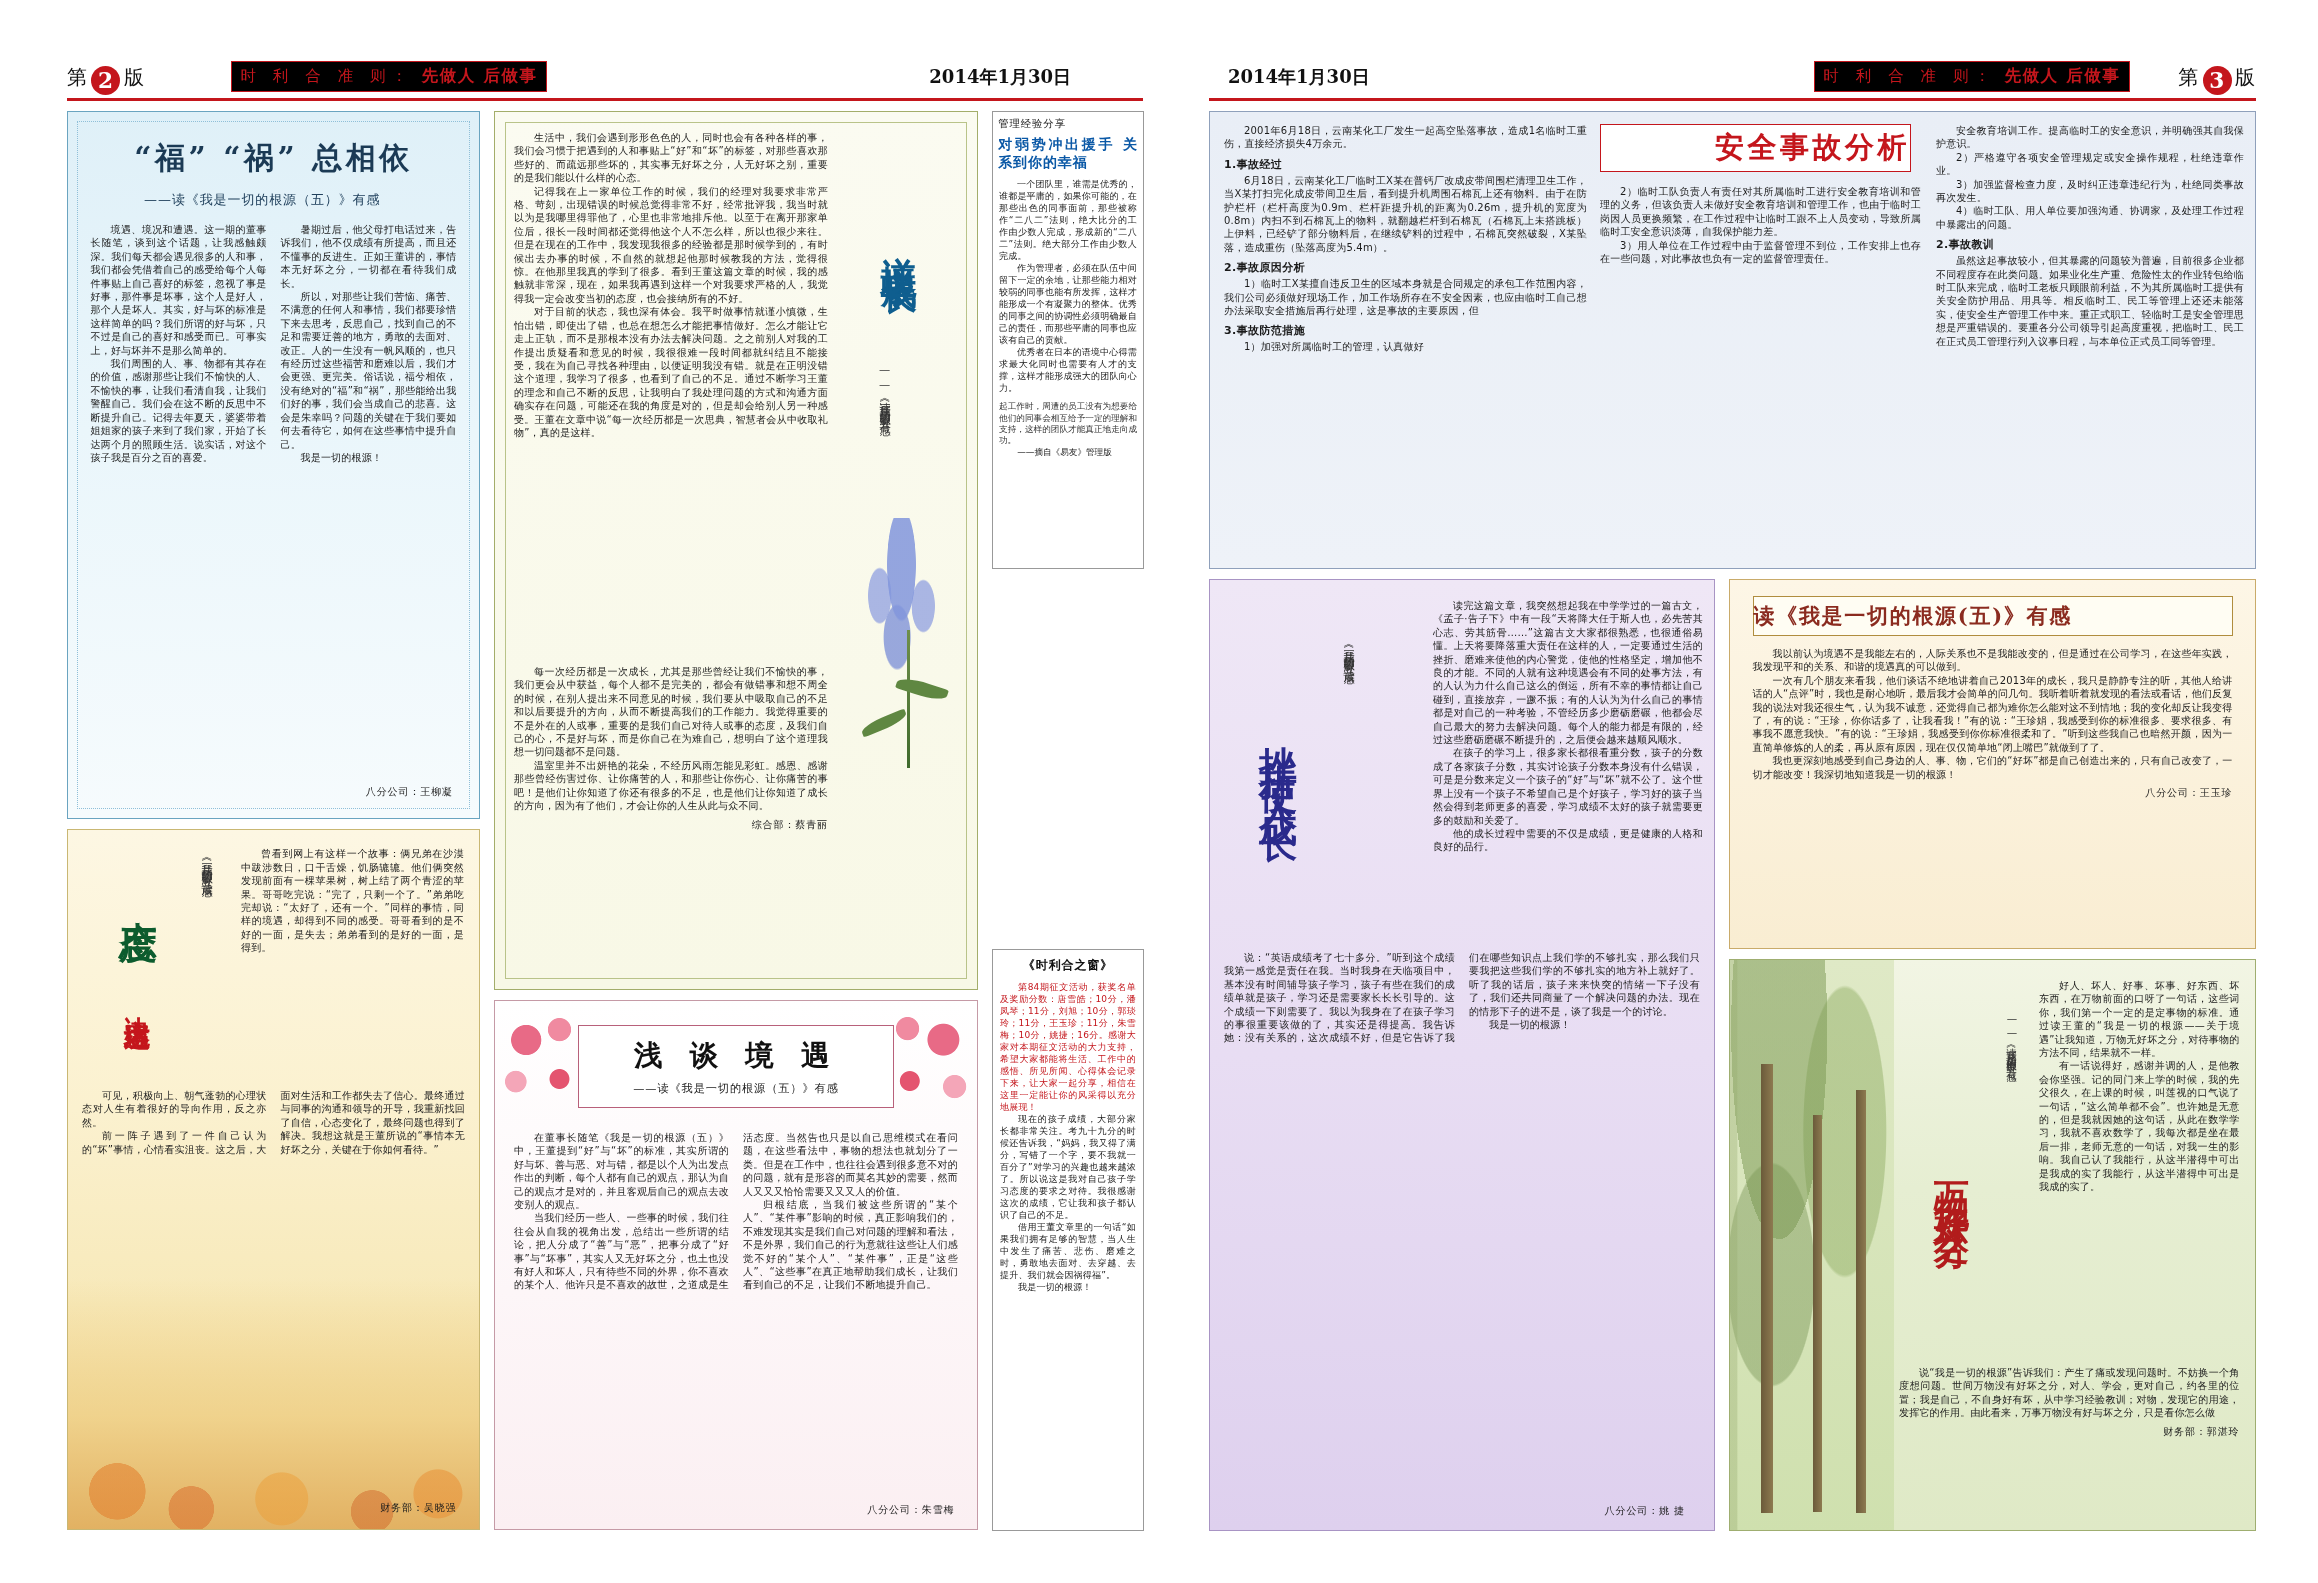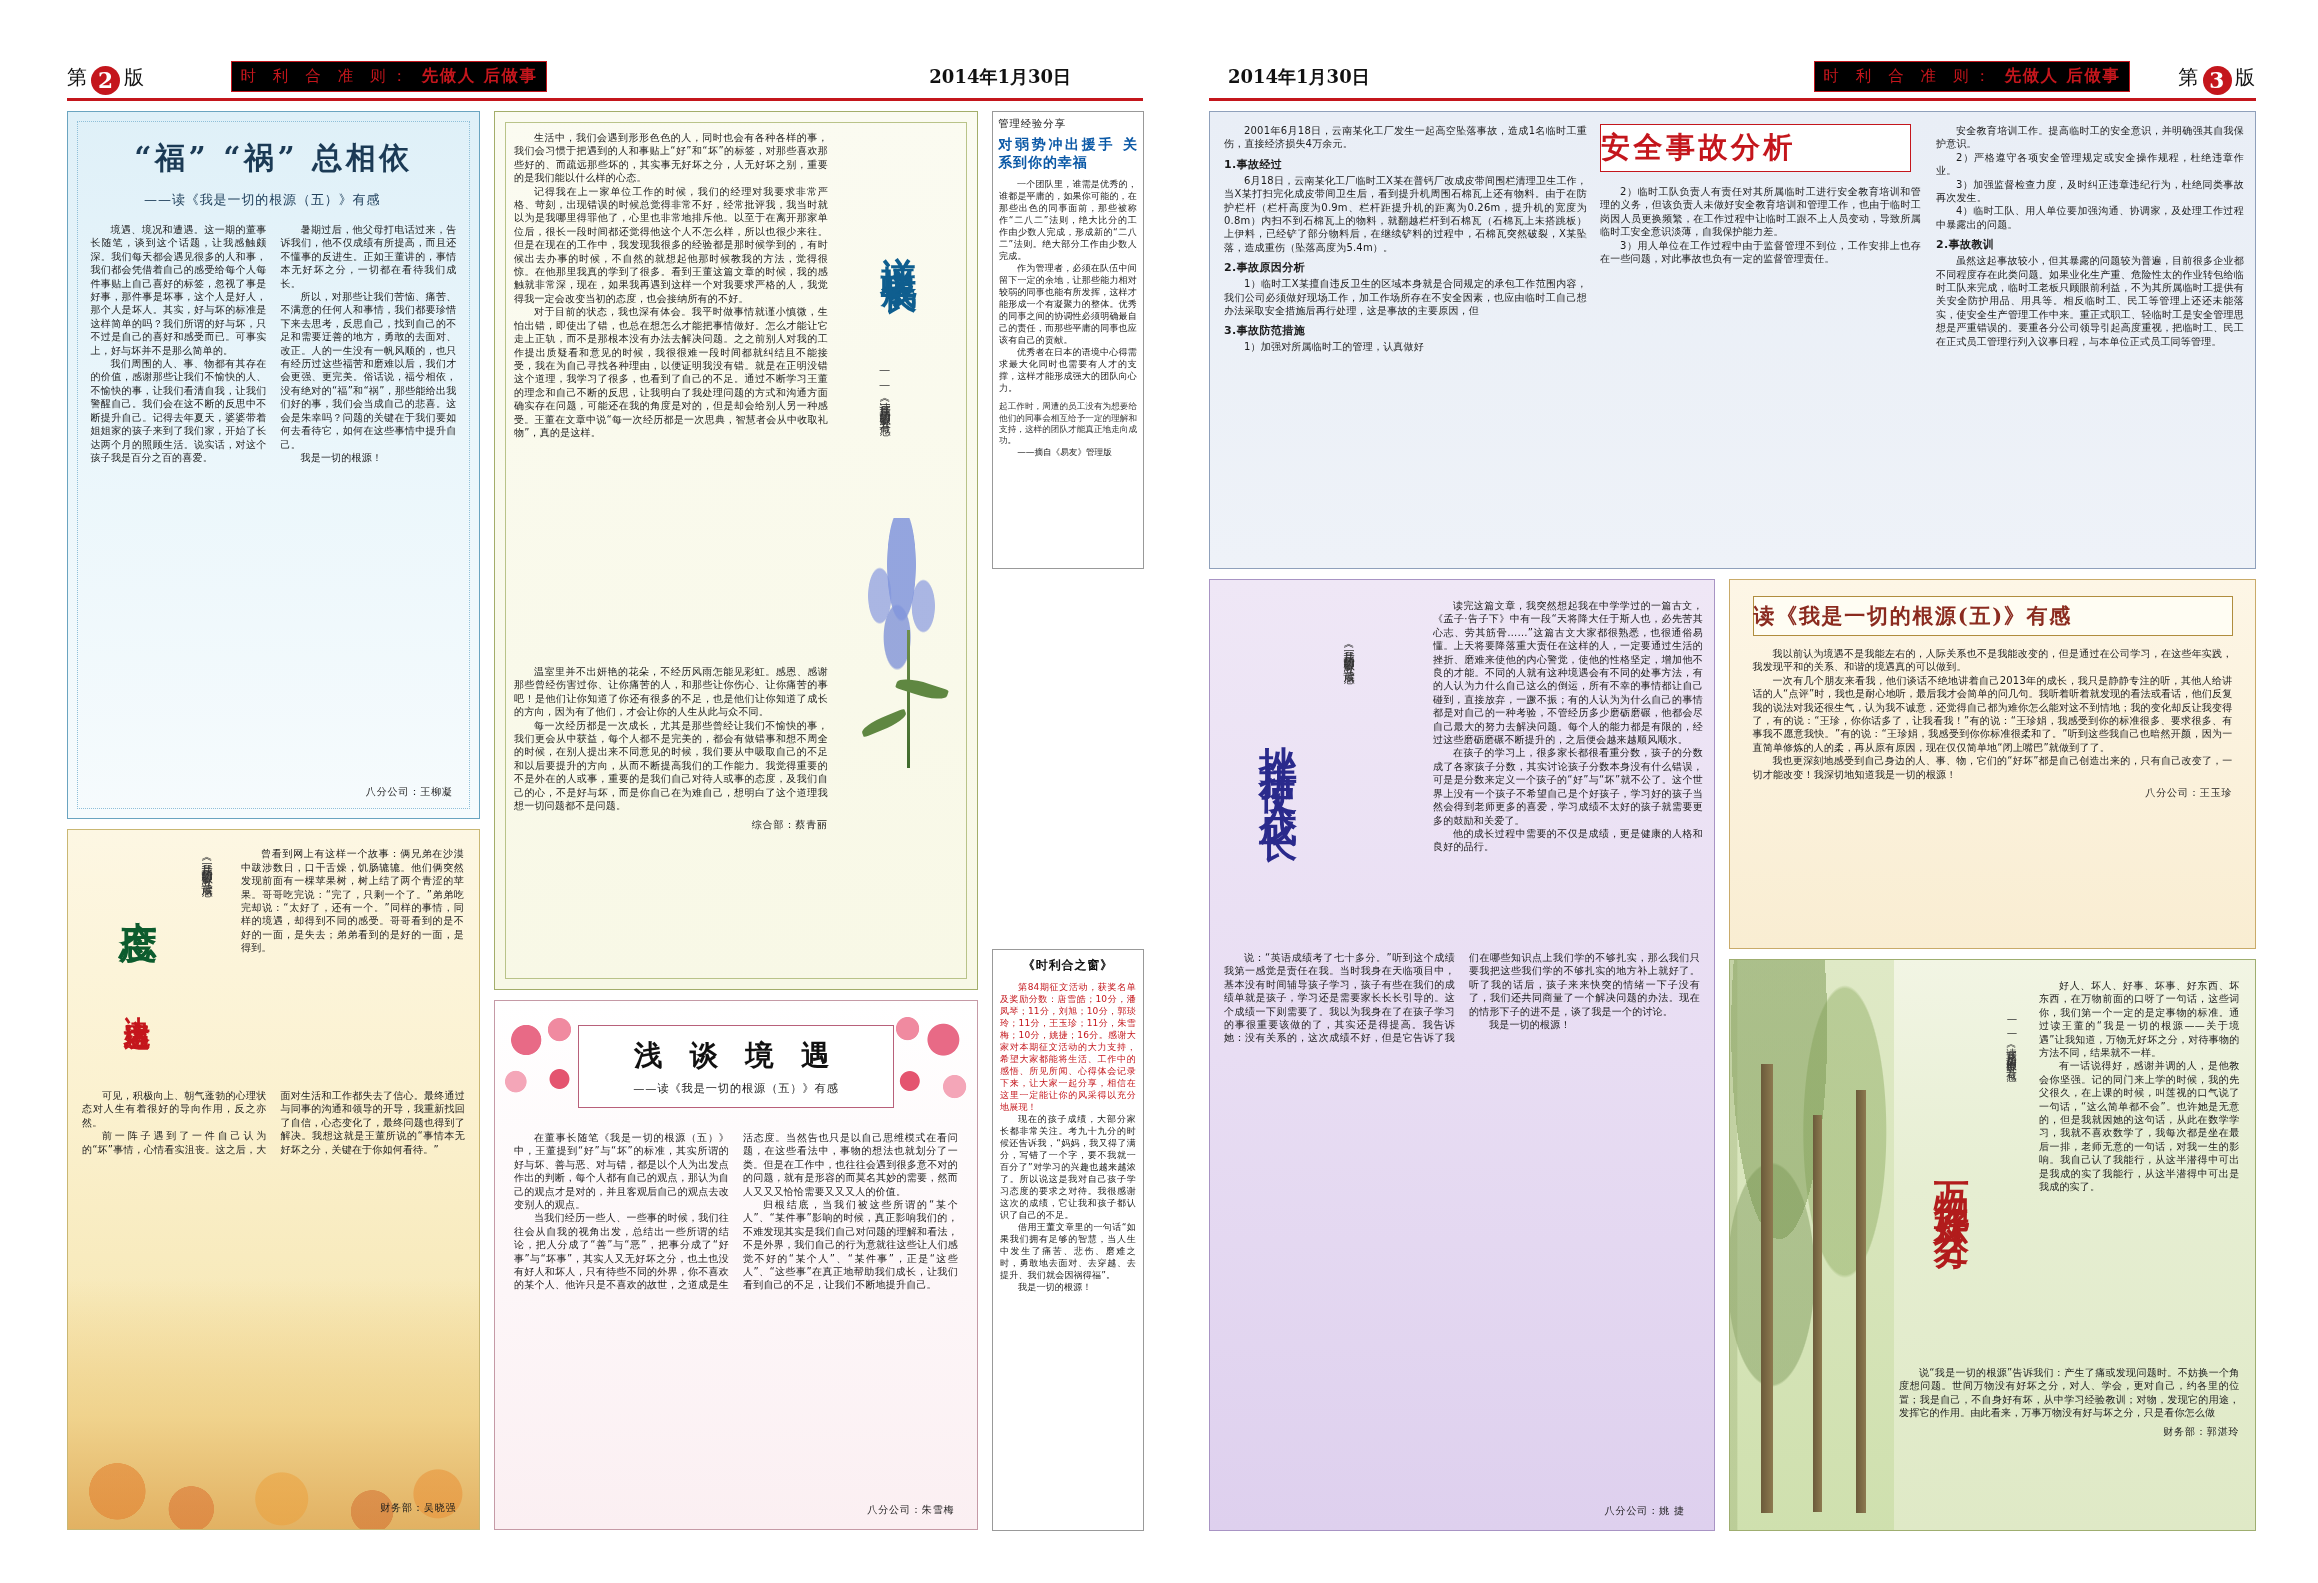--- a/index.html
+++ b/index.html
@@ -286,21 +286,21 @@
   
   
   #artG {
     left: 1209px; top: 111px; width: 1047px; height: 458px;
     background: linear-gradient(180deg,#e9eef6 0%, #eef2f8 100%);
     border: 0.9px solid #8fa0bb;
   }
   #artG .ttl {
     position: absolute; left: 390px; top: 12px; width: 311px; height: 48px;
     border: 1.7px solid #c4161c; background: #fff;
-    display: flex; align-items: center; justify-content: flex-start;
+    display: flex; align-items: center; justify-content: flex-end;
   }
   #artG .ttl span {
     font-size: 29px; font-weight: bold; letter-spacing: 3.5px; color: #c4161c;
     font-family: "DejaVu Serif","Liberation Serif",serif;
   }
   #artG .c1 { position: absolute; left: 14px; top: 12px; width: 363px; }
   #artG .c2 { position: absolute; left: 390px; top: 73px; width: 321px; }
   #artG .c3 { position: absolute; left: 726px; top: 12px; width: 308px; }
   #artG h4 {
     margin: 7px 0 2.6px 0; font-size: 11px; font-weight: bold; letter-spacing: 0.4px;
@@ -467,22 +467,22 @@
     <div class="flower"></div>
     <div class="stem"></div>
     <div class="leaf1"></div>
     <div class="leaf2"></div>
     <div class="tx cjk body-text">
       <p>生活中，我们会遇到形形色色的人，同时也会有各种各样的事，我们会习惯于把遇到的人和事贴上“好”和“坏”的标签，对那些喜欢那些好的、而疏远那些坏的，其实事无好坏之分，人无好坏之别，重要的是我们能以什么样的心态。</p>
       <p>记得我在上一家单位工作的时候，我们的经理对我要求非常严格、苛刻，出现错误的时候总觉得非常不好，经常批评我，我当时就以为是我哪里得罪他了，心里也非常地排斥他。以至于在离开那家单位后，很长一段时间都还觉得他这个人不怎么样，所以也很少来往。但是在现在的工作中，我发现我很多的经验都是那时候学到的，有时候出去办事的时候，不自然的就想起他那时候教我的方法，觉得很惊。在他那里我真的学到了很多。看到王董这篇文章的时候，我的感触就非常深，现在，如果我再遇到这样一个对我要求严格的人，我觉得我一定会改变当初的态度，也会接纳所有的不好。</p>
       <p>对于目前的状态，我也深有体会。我平时做事情就谨小慎微，生怕出错，即使出了错，也总在想怎么才能把事情做好。怎么才能让它走上正轨，而不是那根本没有办法去解决问题。之之前别人对我的工作提出质疑看和意见的时候，我很很难一段时间都就纠结且不能接受，我在为自己寻找各种理由，以便证明我没有错。就是在正明没错这个道理，我学习了很多，也看到了自己的不足。通过不断学习王董的理念和自己不断的反思，让我明白了我处理问题的方式和沟通方面确实存在问题，可能还在我的角度是对的，但是却会给别人另一种感受。王董在文章中说“每一次经历都是一次思典，智慧者会从中收取礼物”，真的是这样。</p>
     </div>
     <div class="tx-b cjk body-text">
+      <p>每一次经历都是一次成长，尤其是那些曾经让我们不愉快的事，我们更会从中获益，每个人都不是完美的，都会有做错事和想不周全的时候，在别人提出来不同意见的时候，我们要从中吸取自己的不足和以后要提升的方向，从而不断提高我们的工作能力。我觉得重要的不是外在的人或事，重要的是我们自己对待人或事的态度，及我们自己的心，不是好与坏，而是你自己在为难自己，想明白了这个道理我想一切问题都不是问题。</p>
       <p>温室里并不出妍艳的花朵，不经历风雨怎能见彩虹。感恩、感谢那些曾经伤害过你、让你痛苦的人，和那些让你伤心、让你痛苦的事吧！是他们让你知道了你还有很多的不足，也是他们让你知道了成长的方向，因为有了他们，才会让你的人生从此与众不同。</p>
-      <p>每一次经历都是一次成长，尤其是那些曾经让我们不愉快的事，我们更会从中获益，每个人都不是完美的，都会有做错事和想不周全的时候，在别人提出来不同意见的时候，我们要从中吸取自己的不足和以后要提升的方向，从而不断提高我们的工作能力。我觉得重要的不是外在的人或事，重要的是我们自己对待人或事的态度，及我们自己的心，不是好与坏，而是你自己在为难自己，想明白了这个道理我想一切问题都不是问题。</p>
       <div class="sig">综合部：蔡青丽</div>
     </div>
   </div>
 
   <div class="box" id="artD">
     <div class="flowers-l"></div>
     <div class="flowers-r"></div>
     <div class="tbox">
       <div class="t">浅 谈 境 遇</div>
       <div class="s cjk">——读《我是一切的根源（五）》有感</div>

